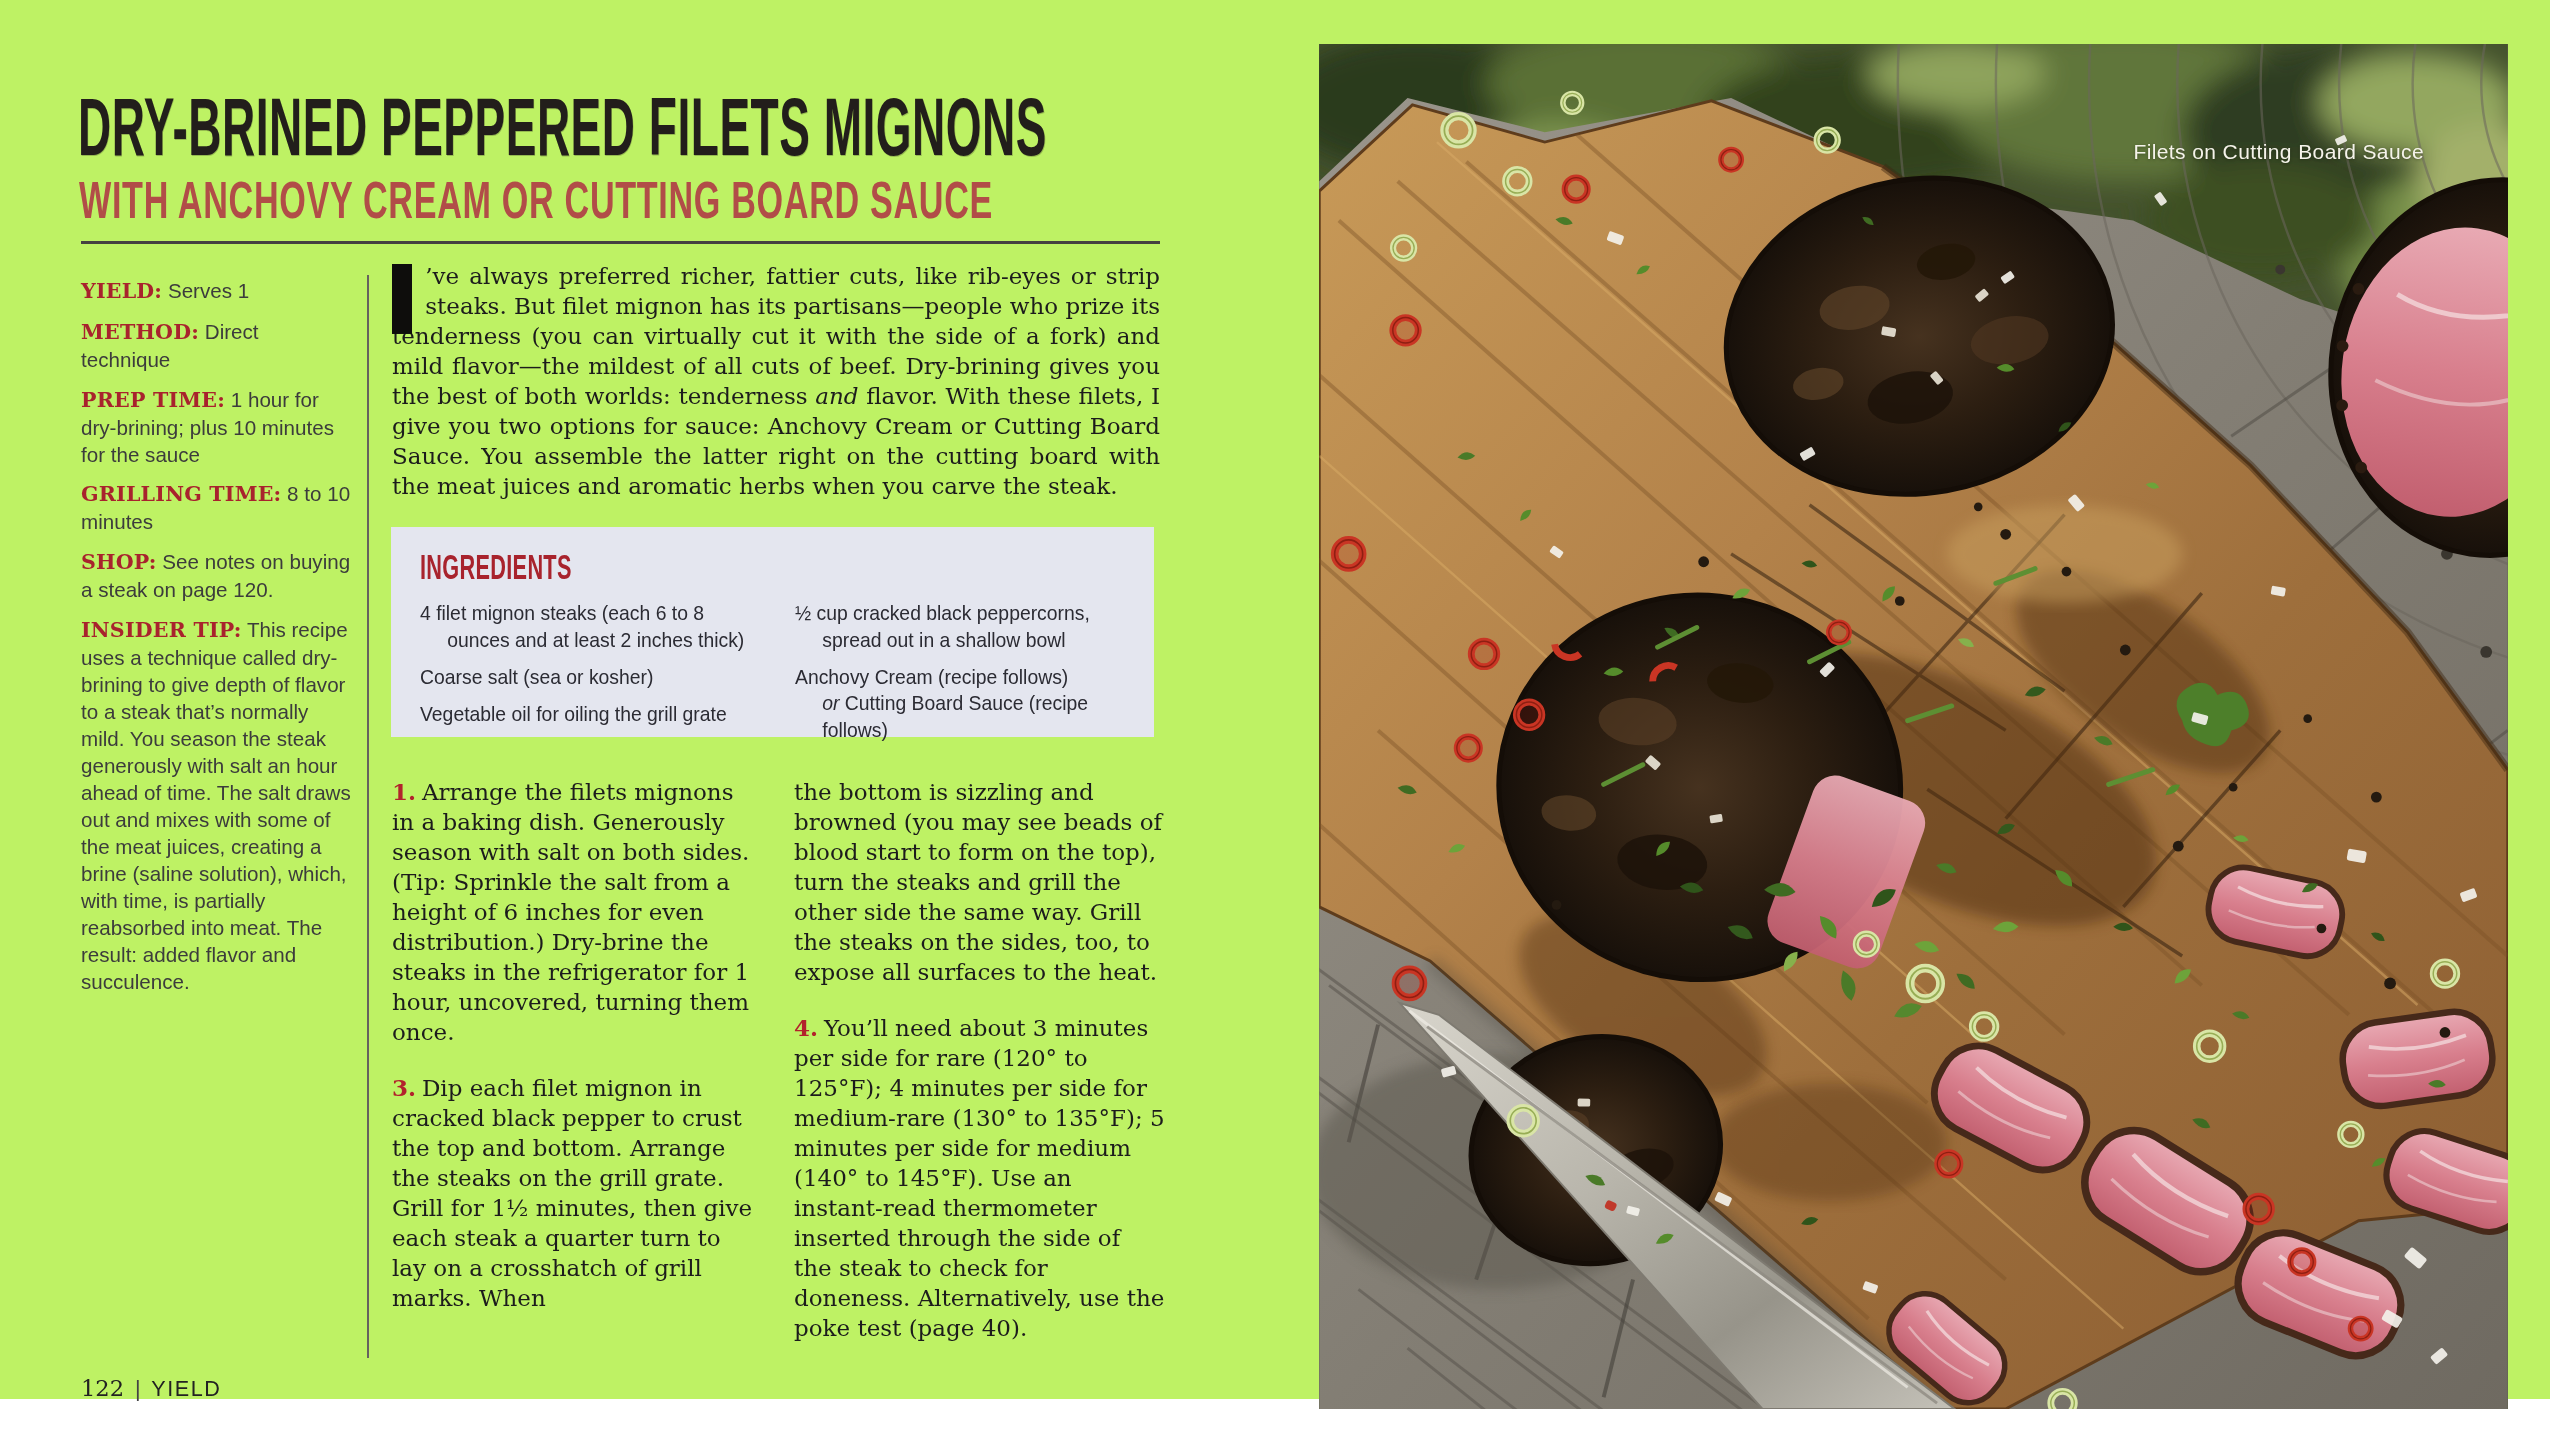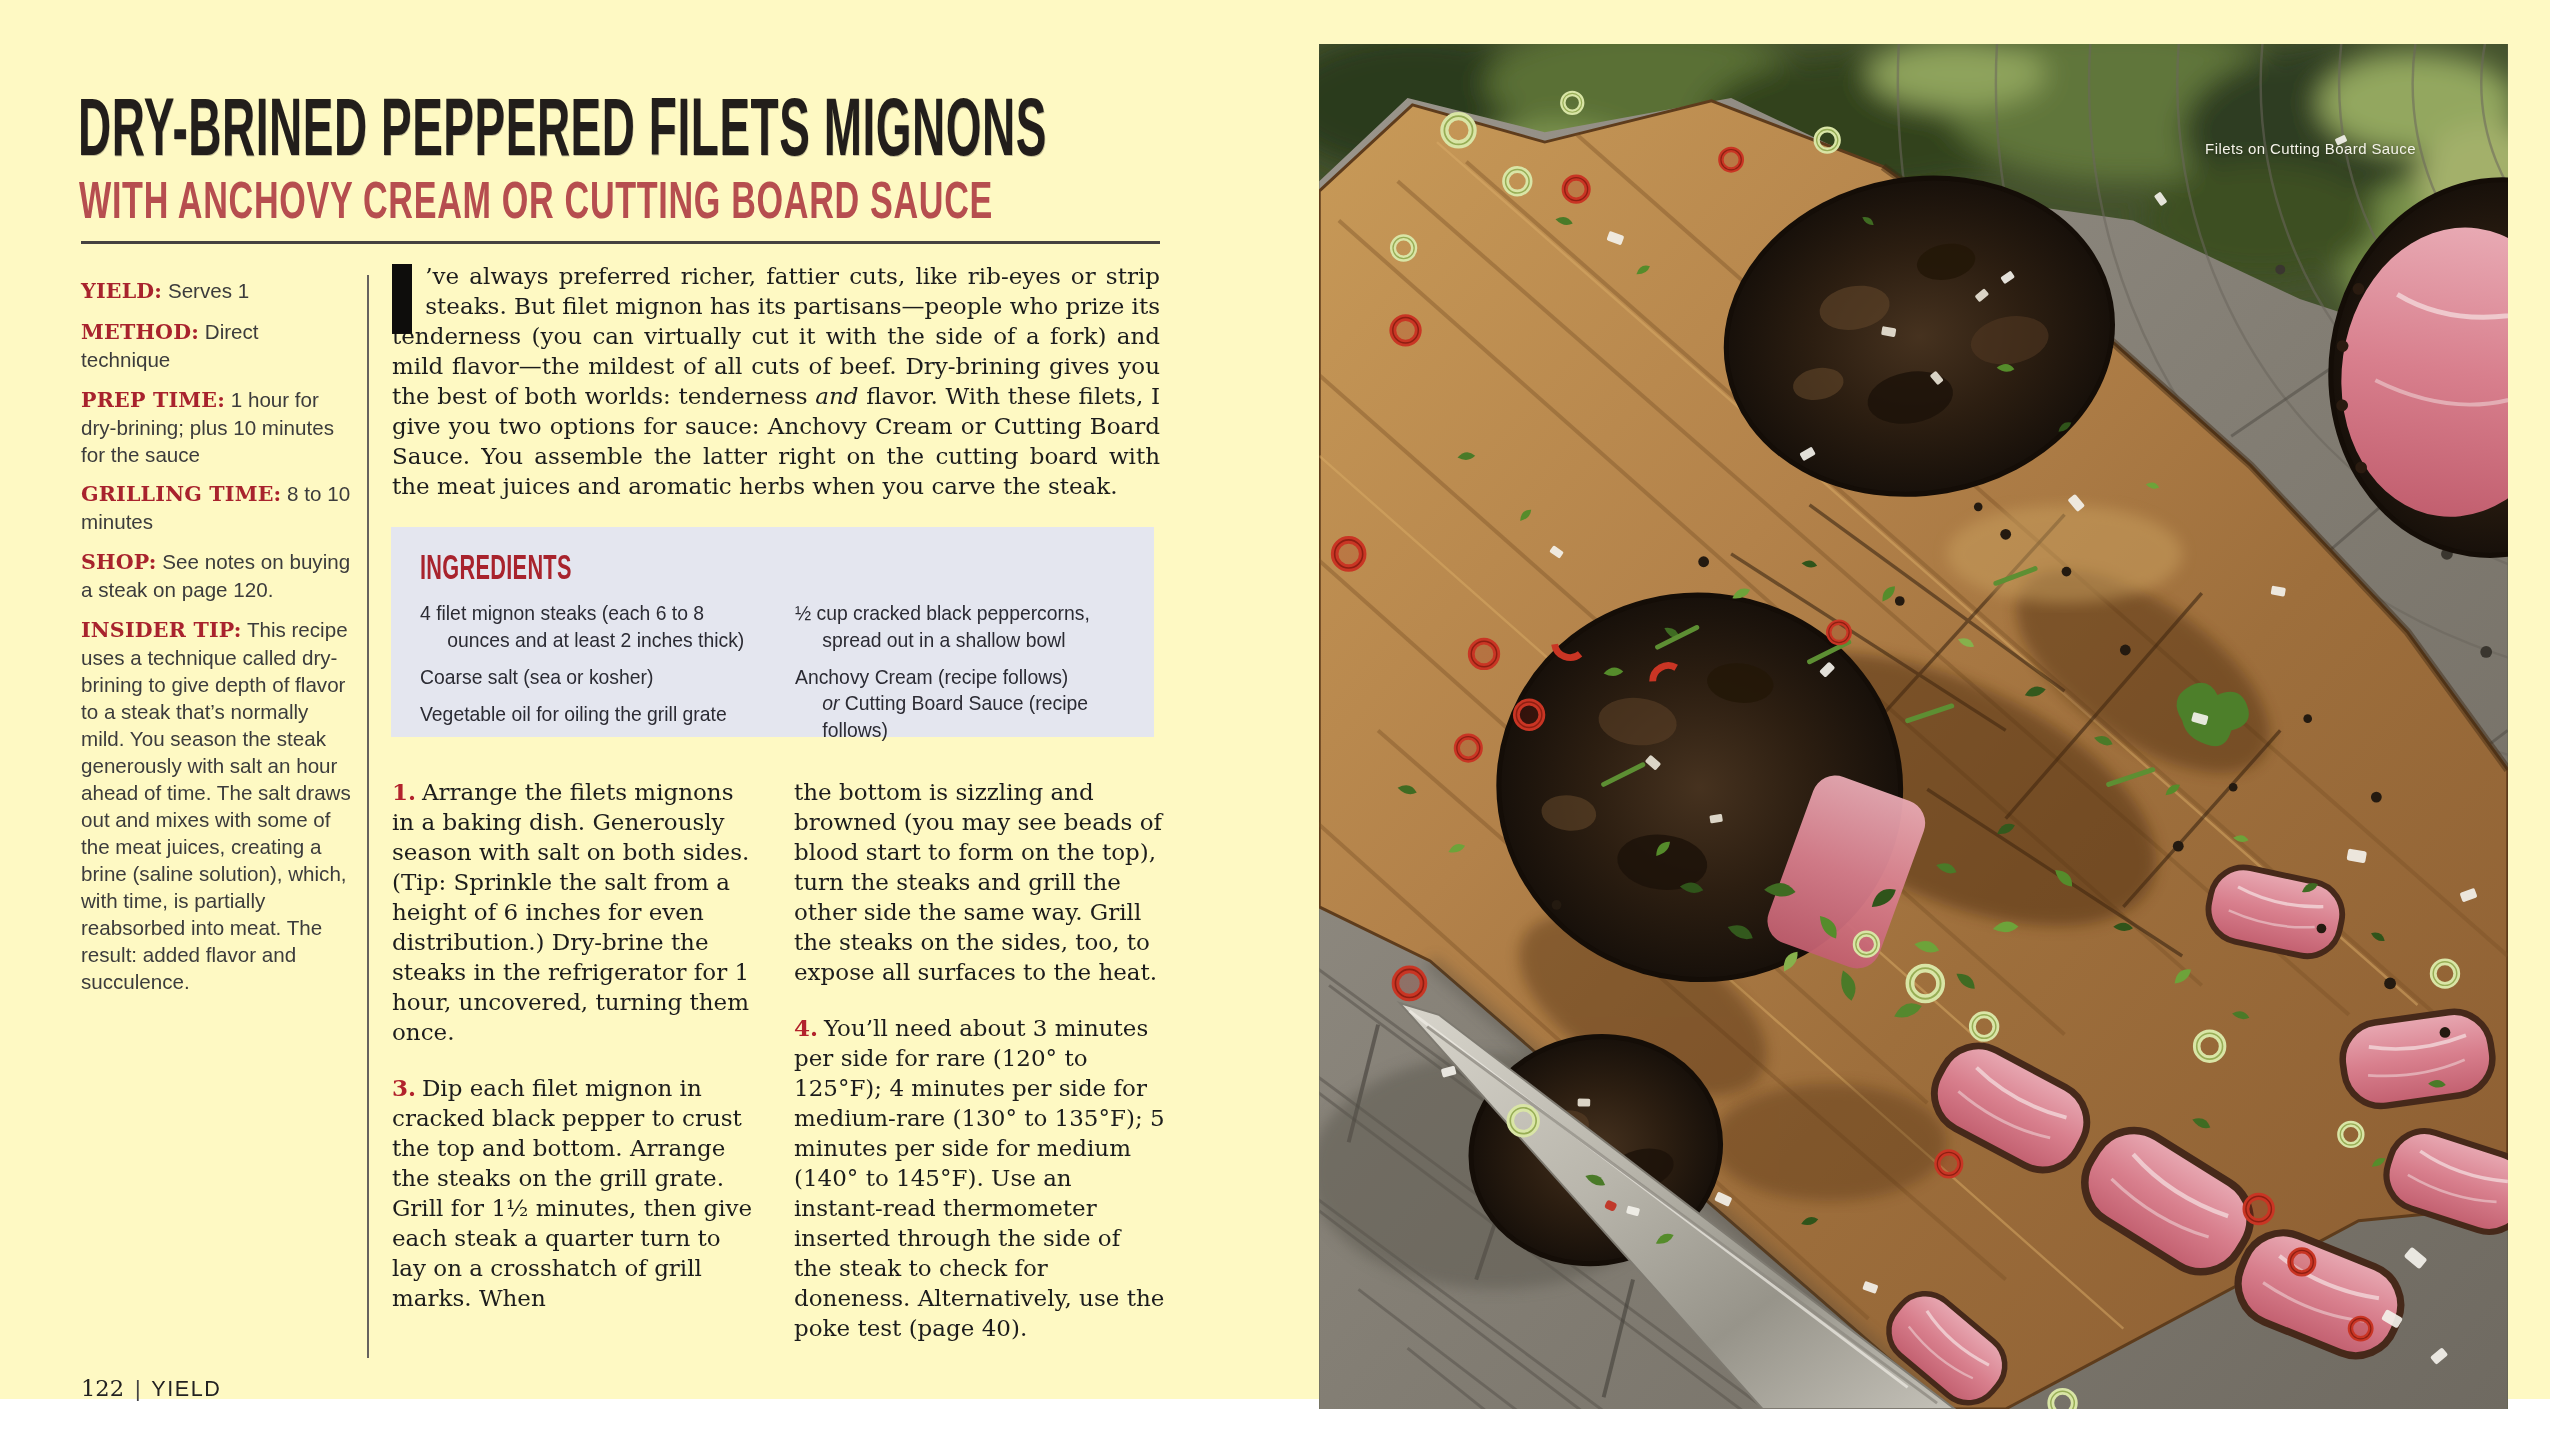--- a/index.html
+++ b/index.html
@@ -2,21 +2,21 @@
 <html style="--accent-red: #a8232d; --subtitle-red: #b04046; --step-red: #b2232c; --ing-bg: #e4e6ef; --body-text: #1c1c1c; --side-text: #3c3c3c; --rule: #454240; --caption: #f5f3ea; --title-color: #221e1b;"><head>
 <meta charset="utf-8">
 <style>
   :root{
     --accent-red:#a8232d; --subtitle-red:#b04046; --step-red:#b2232c;
     --ing-bg:#e4e6ef; --body-text:#1c1c1c; --side-text:#3c3c3c;
     --rule:#454240; --caption:#f5f3ea; --title-color:#221e1b;
   }
   *{margin:0;padding:0;box-sizing:border-box}
   html,body{width:2550px;height:1455px;background:#ffffff;overflow:hidden}
-  .page{position:relative;width:2550px;height:1399px;background:#fef9c3;
+  .page{position:relative;width:2550px;height:1399px;background:#bef264;
         font-family:"Liberation Sans",sans-serif;}
   
   .title{position:absolute;left:78px;top:86px;font-family:"Liberation Sans",sans-serif;
          font-weight:700;font-size:82px;line-height:1;color:var(--title-color);
          letter-spacing:1px;transform:scaleX(.56);transform-origin:left top;white-space:nowrap;
          text-shadow:1px 1px 0 rgba(30,25,20,.25)}
   .subtitle{position:absolute;left:79px;top:175px;font-weight:700;font-size:51px;line-height:1;
          color:var(--subtitle-red);letter-spacing:1px;transform:scaleX(.67);
          transform-origin:left top;white-space:nowrap;opacity:.92}
   .rule{position:absolute;left:81px;top:241px;width:1079px;height:2.5px;background:var(--rule)}
@@ -50,21 +50,21 @@
   .stepnum{font-weight:bold;color:var(--step-red);margin-right:5.9px}
   .footer{position:absolute;left:81px;top:1375px;color:#222;white-space:nowrap}
   .footer .pg{font-family:"DejaVu Serif",serif;font-size:22.6px}
   .footer .bar{font-family:"Liberation Sans",sans-serif;font-size:21.6px;margin:0 10.8px;color:#444;
          font-weight:300}
   .footer .sec{font-family:"Liberation Sans",sans-serif;font-size:21.6px;letter-spacing:1.5px}
   
   .photo{position:absolute;left:1319px;top:44px;width:1189px;height:1365px;overflow:hidden;
          background:#6f6a61}
   .photo svg{display:block}
-  .caption{position:absolute;top:96px;right:92px;font-size:15px;letter-spacing:0.4px;
+  .caption{position:absolute;top:96px;right:84px;font-size:21px;letter-spacing:0.4px;
          color:var(--caption);text-shadow:0 1px 2.9px rgba(20,30,10,.4)}
 </style>
 </head>
 <body>
 
 <div class="page">
 
   <h1 class="title">DRY-BRINED PEPPERED FILETS MIGNONS</h1>
   <h2 class="subtitle">WITH ANCHOVY CREAM OR CUTTING BOARD SAUCE</h2>
   <div class="rule"></div>

